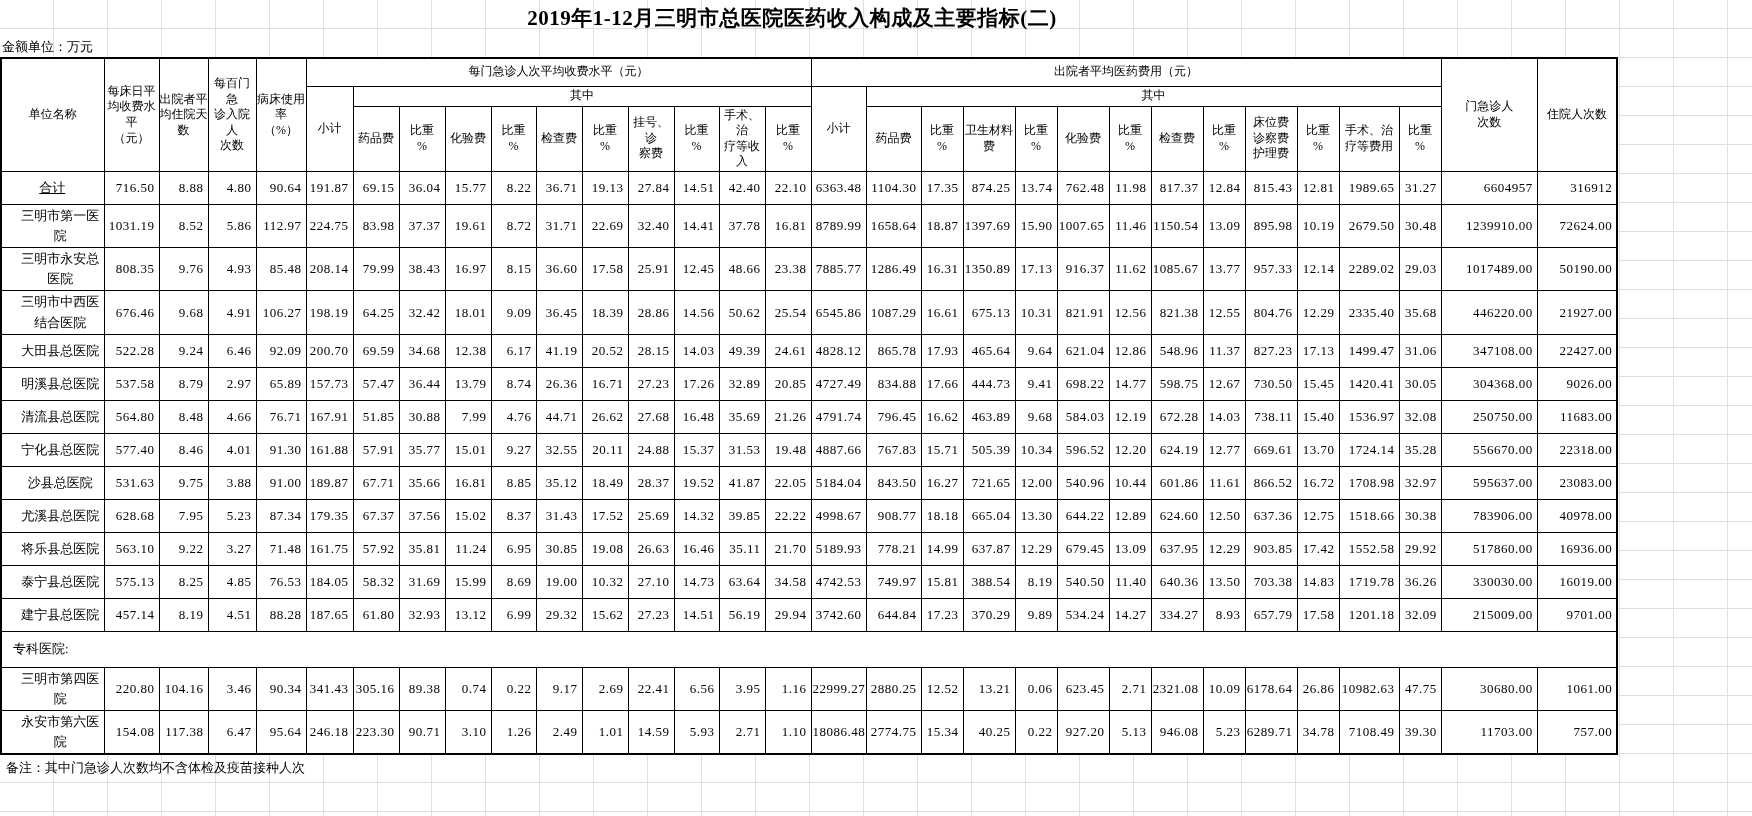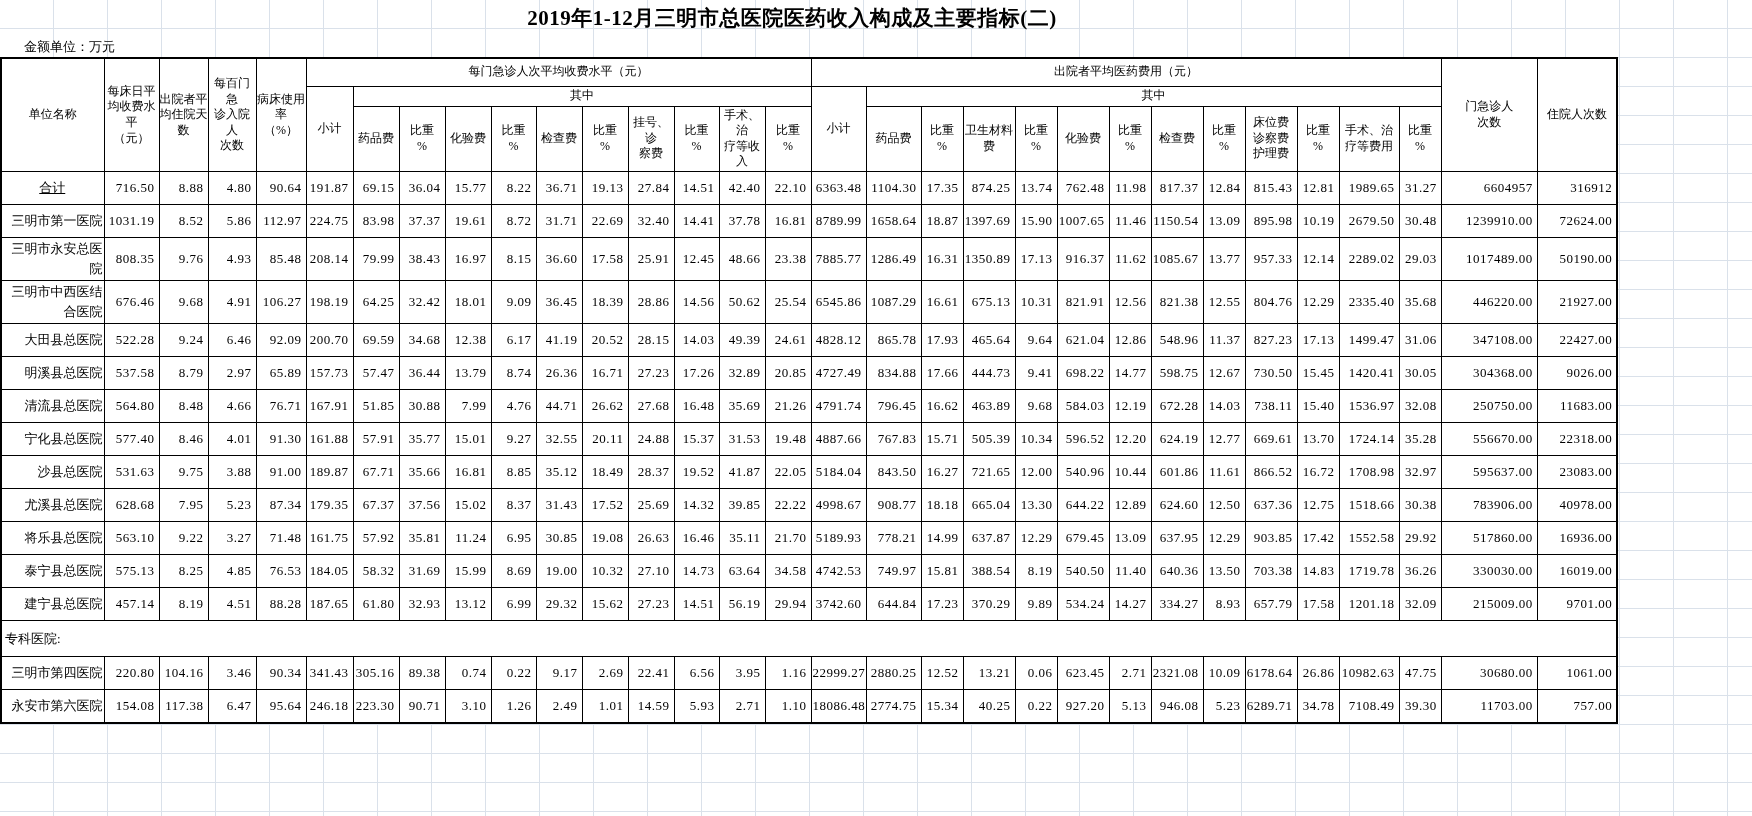--- a/index.html
+++ b/index.html
@@ -20,21 +20,21 @@
     background-position:-1px -1px;
   }
   .title-row {
     width:1584px; height:36px;
     display:flex; align-items:center; justify-content:center;
   }
   .title-text { font-size:21px; font-weight:bold; letter-spacing:0.5px; }
   .unit-row {
     width:1596px; height:21px;
     display:flex; align-items:center;
-    padding-left:24px; font-size:13px;
+    padding-left:2px; font-size:13px;
   }
   table.main {
     border-collapse:collapse;
     table-layout:fixed;
     width:1616px;
     background:#fff;
     border:2px solid #000;
   }
   th, td {
     border:1px solid #000;
@@ -52,26 +52,26 @@
   tr.h1 th { height:28px; }
   tr.h2 th { height:20px; }
   tbody td { height:33px; font-size:13px; }
   td.num {
     text-align:right;
     padding-right:4px;
     letter-spacing:0.5px;
     white-space:nowrap;
   }
   td.name {
-    text-align:right;
-    padding-left:3px;
+    text-align:center;
+    padding-left:16px;
     line-height:1.55;
   }
   td.name.center { text-align:center; padding-left:0;text-decoration:underline; }
-  tr.section-row td { height:36px; text-align:left; padding-left:3px; font-size:13px; }
+  tr.section-row td { height:36px; text-align:left; padding-left:11px; font-size:13px; }
   .footer-note {
     width:1618px; height:26px;
     display:flex; align-items:center;
     padding-left:6px; font-size:13px;
   }
 </style>
 </head>
 <body>
 
 <div class="sheet">
@@ -683,14 +683,17 @@
           <td class="num">6289.71</td>
           <td class="num">34.78</td>
           <td class="num">7108.49</td>
           <td class="num">39.30</td>
           <td class="num">11703.00</td>
           <td class="num">757.00</td>
         </tr>
       </tbody>
   </table>
 
+  <div class="footer-note">
+    <span>备注：其中门急诊人次数均不含体检及疫苗接种人次</span>
+  </div>
 
 </div>
 
 </body></html>

